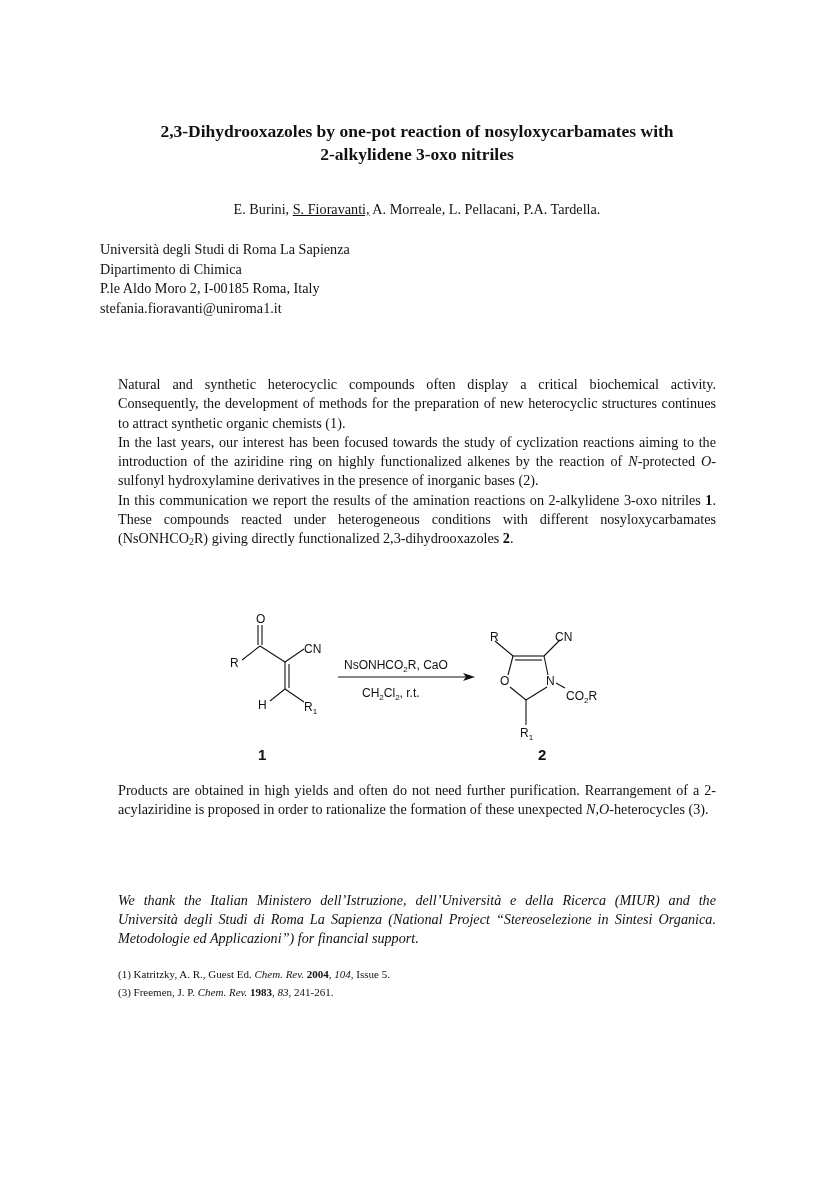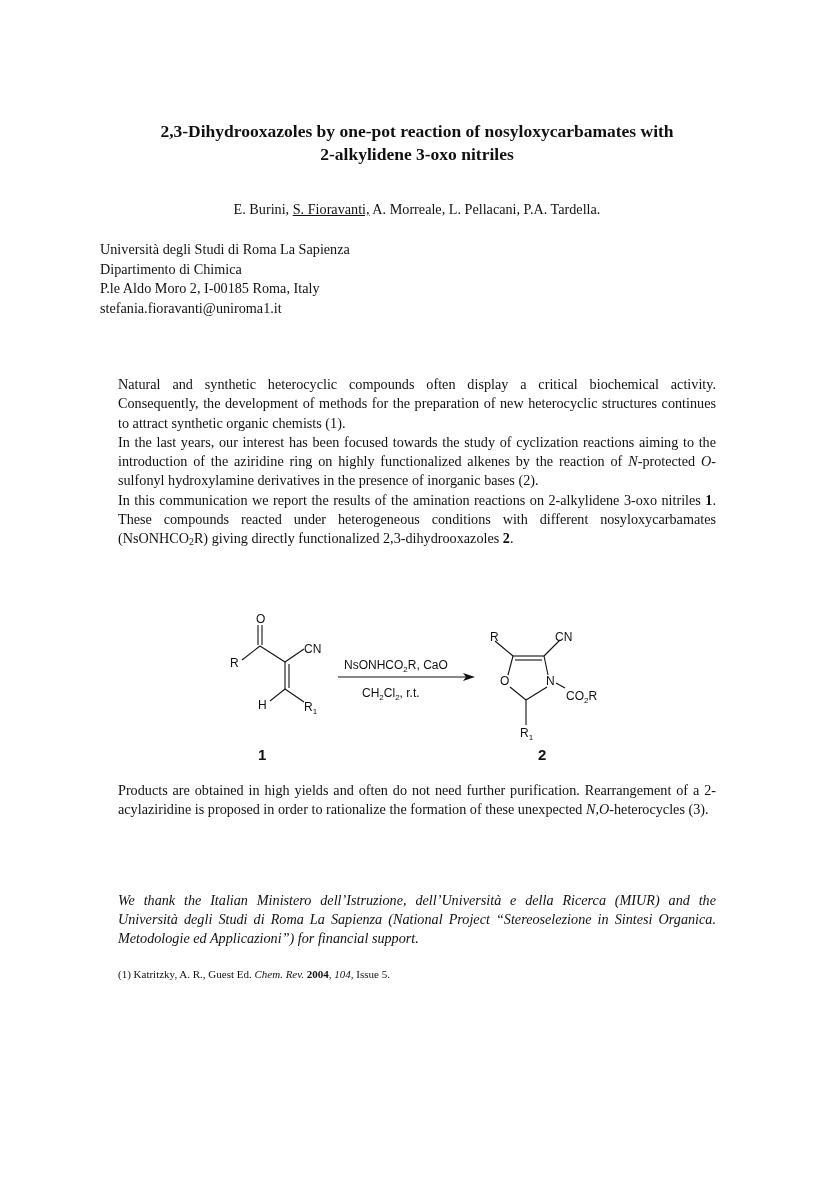--- a/index.html
+++ b/index.html
@@ -102,15 +102,16 @@
   </div>
 
   <div class="body" id="p-block-2">
     <p><span>Products are obtained in high yields and often do not need further purification. Rearrangement of a 2-acylaziridine is proposed in order to rationalize the formation of these unexpected </span><i>N,O</i><span>-heterocycles (3).</span></p>
   </div>
 
   <div class="ack">We thank the Italian Ministero dell’Istruzione, dell’Università e della Ricerca (MIUR) and the Università degli Studi di Roma La Sapienza (National Project “Stereoselezione in Sintesi Organica. Metodologie ed Applicazioni”) for financial support.</div>
 
   <div class="refs">
     <div><span>(1) Katritzky, A. R., Guest Ed. </span><i>Chem. Rev.</i><span> </span><b>2004</b><span>, </span><i>104</i><span>, Issue 5.</span></div>
+    <div><span>(3) Freemen, J. P. </span><i>Chem. Rev.</i><span> </span><b>1983</b><span>, </span><i>83</i><span>, 241-261.</span></div>
   </div>
 
 </div>
 
 </body></html>

